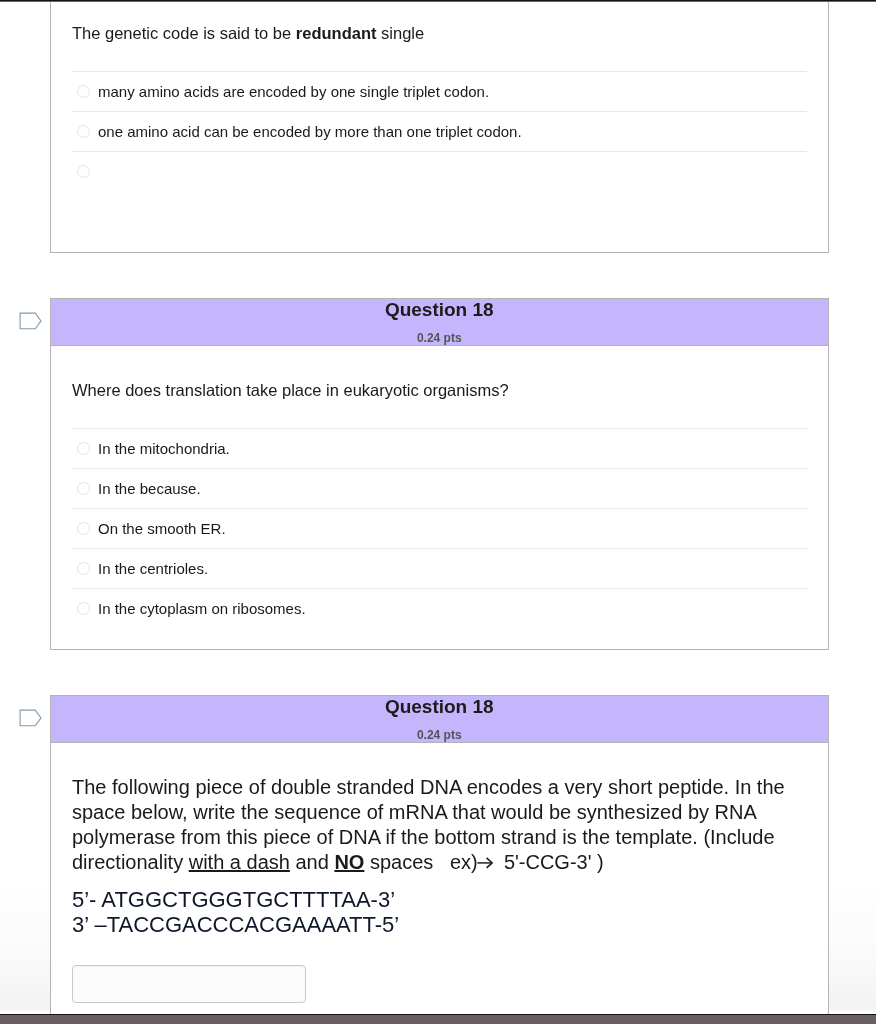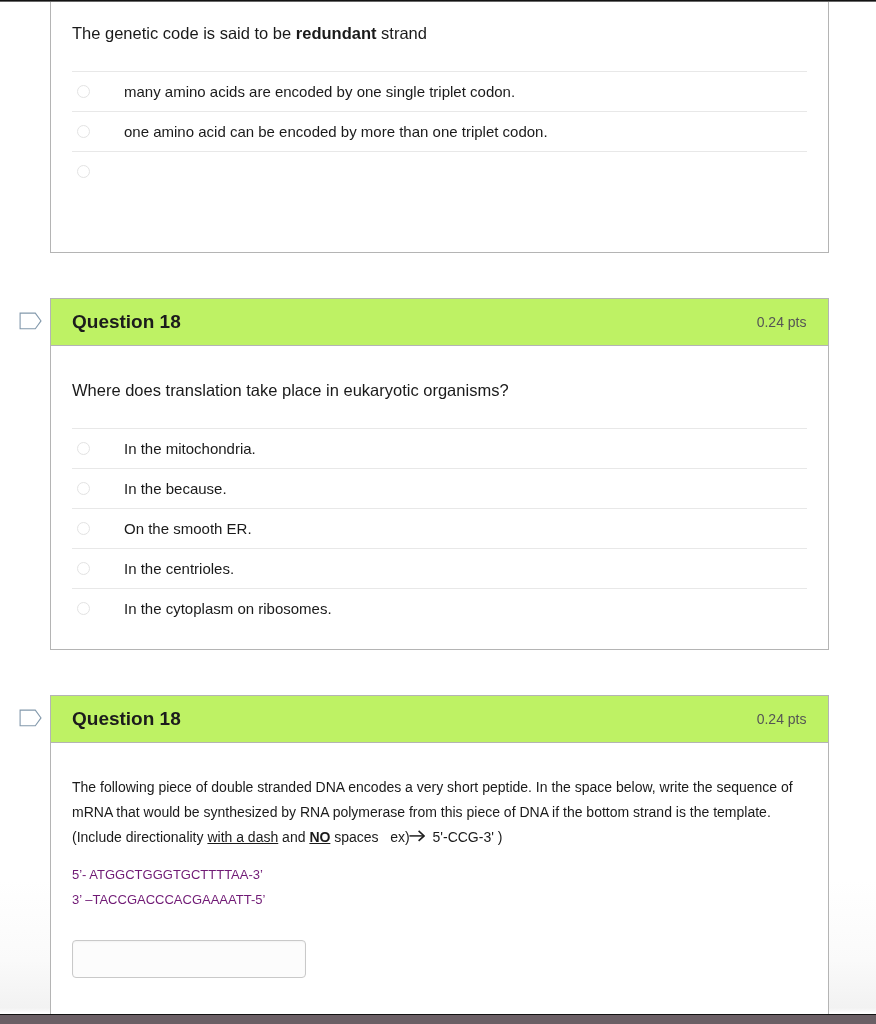--- a/index.html
+++ b/index.html
@@ -15,61 +15,61 @@
              background:linear-gradient(#111, #151515 55%, #cfcfcf 100%); }
   .botbar { position:absolute; left:0; top:1014px; width:876px; height:10px;
             background:#6b5f65; border-top:1px solid #121212; box-sizing:border-box; }
 
   .qbox { position:absolute; left:50px; width:779px;
           border:1px solid #b4b4b4; background:#fff; box-sizing:border-box; }
   .q1 { top:-11px; height:264px; border-top:none; }
   .q2 { top:298px; height:352px; }
   .q3 { top:695px; height:340px; }
   .qheader {
-    background:#bef264; border-bottom:1px solid #b4b4b4;
+    background:#c4b5fd; border-bottom:1px solid #b4b4b4;
     height:47px; display:flex; align-items:center; justify-content:space-between;
-    padding:0 21.5px 0 21px; box-sizing:border-box;
+    padding:0 21.5px 0 21px; box-sizing:border-box;flex-direction:column;
   }
   .qname { font-size:19px; font-weight:bold; color:#1c1c1c; }
-  .qpts { font-size:14px; font-weight:normal; color:#555555; }
+  .qpts { font-size:12px; font-weight:bold; color:#555555; }
 
   .qtext { font-size:16.5px; color:#1a1a1a; line-height:25px; padding:32px 21px 0 21px; }
-  .q3text { width:726px; font-size:14px; }
+  .q3text { width:726px; font-size:20px; }
   .arrow { display:inline-block; width:16px; height:12px; line-height:0;
            position:relative; top:-0.5px; font-size:0; margin-left:-1px; }
   .arrow svg { display:block; }
   .answers { padding:25px 21px 0 21px; }
   .ans { display:flex; align-items:center; border-top:1px solid #e8e8e8; height:40px; box-sizing:border-box; }
   .radio { width:11px; height:11px; border-radius:50%; border:1px solid #e3e3e3; background:#fff;
            flex:0 0 auto; margin-right:8px; margin-left:5px; }
-  .anstext { font-size:15px; color:#1a1a1a;margin-left:26px; }
+  .anstext { font-size:15px; color:#1a1a1a; }
 
   .flag { position:absolute; left:18.5px; width:23px; height:19px; line-height:0; }
   .flag2 { top:311.9px; }
   .flag3 { top:708.9px; }
 
-  .seq { font-size:13px; color:#701a75; line-height:25px; padding:12px 21px 0 21px; }
+  .seq { font-size:22px; color:#0f172a; line-height:25px; padding:12px 21px 0 21px; }
   .inputwrap { padding:28px 21px 0 21px; }
   .ansinput {
     width:234px; height:38px; box-sizing:border-box;
     border:1.4px solid #c9c9c9; border-radius:4px;
     background:#fcfcfc; font-family:"Liberation Sans", sans-serif; font-size:15px;
     padding:0 8px; color:#1a1a1a; outline:none;
     box-shadow:inset 0 1px 2px rgba(0,0,0,.04);
   }
 </style>
 </head>
 <body>
 
 <div class="page">
   <div class="topline"></div>
 
   <div class="qbox q1">
     <div class="qtext">
-      <span>The genetic code is said to be </span><b>redundant</b><span> strand</span>
+      <span>The genetic code is said to be </span><b>redundant</b><span> single</span>
     </div>
     <div class="answers">
       <div class="ans">
         <span class="radio"></span>
         <span class="anstext">many amino acids are encoded by one single triplet codon.</span>
       </div>
       <div class="ans">
         <span class="radio"></span>
         <span class="anstext">one amino acid can be encoded by more than one triplet codon.</span>
       </div>

